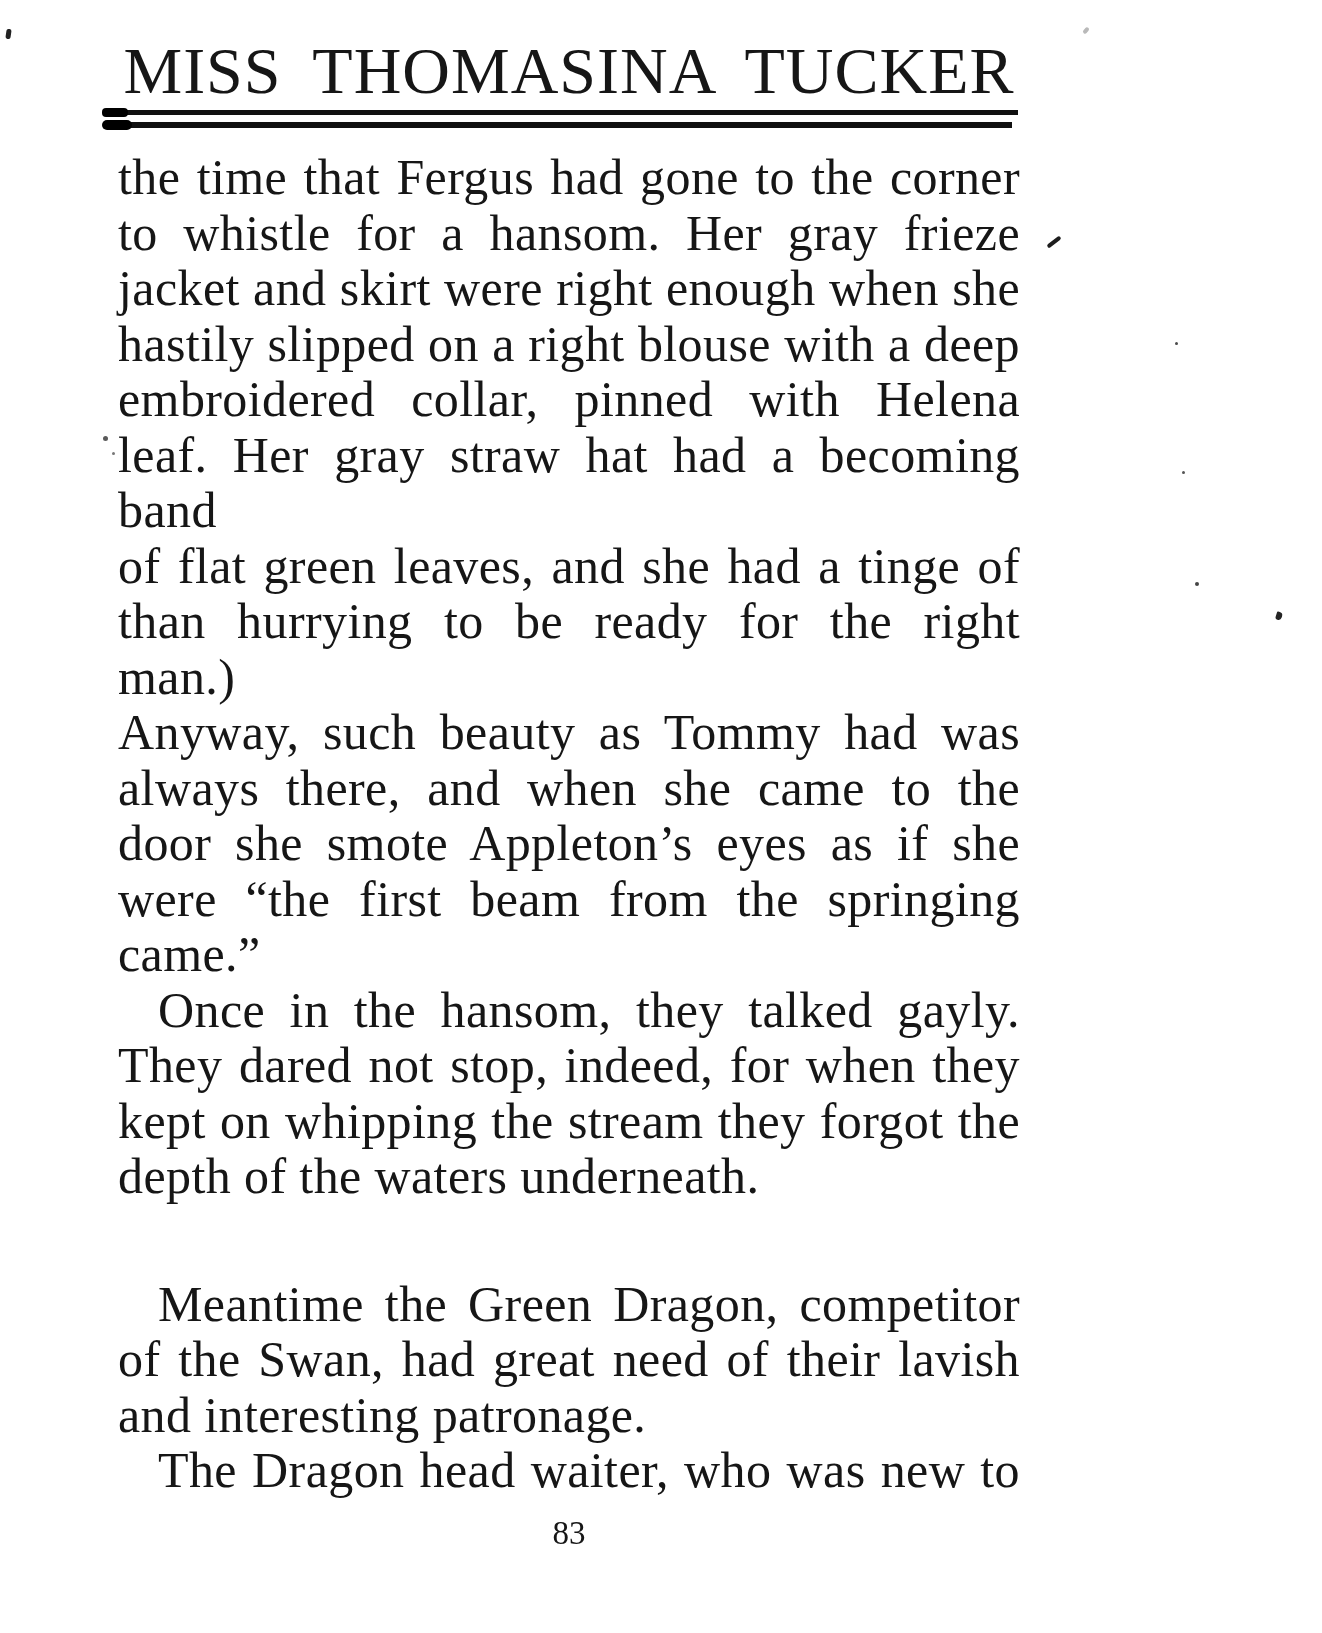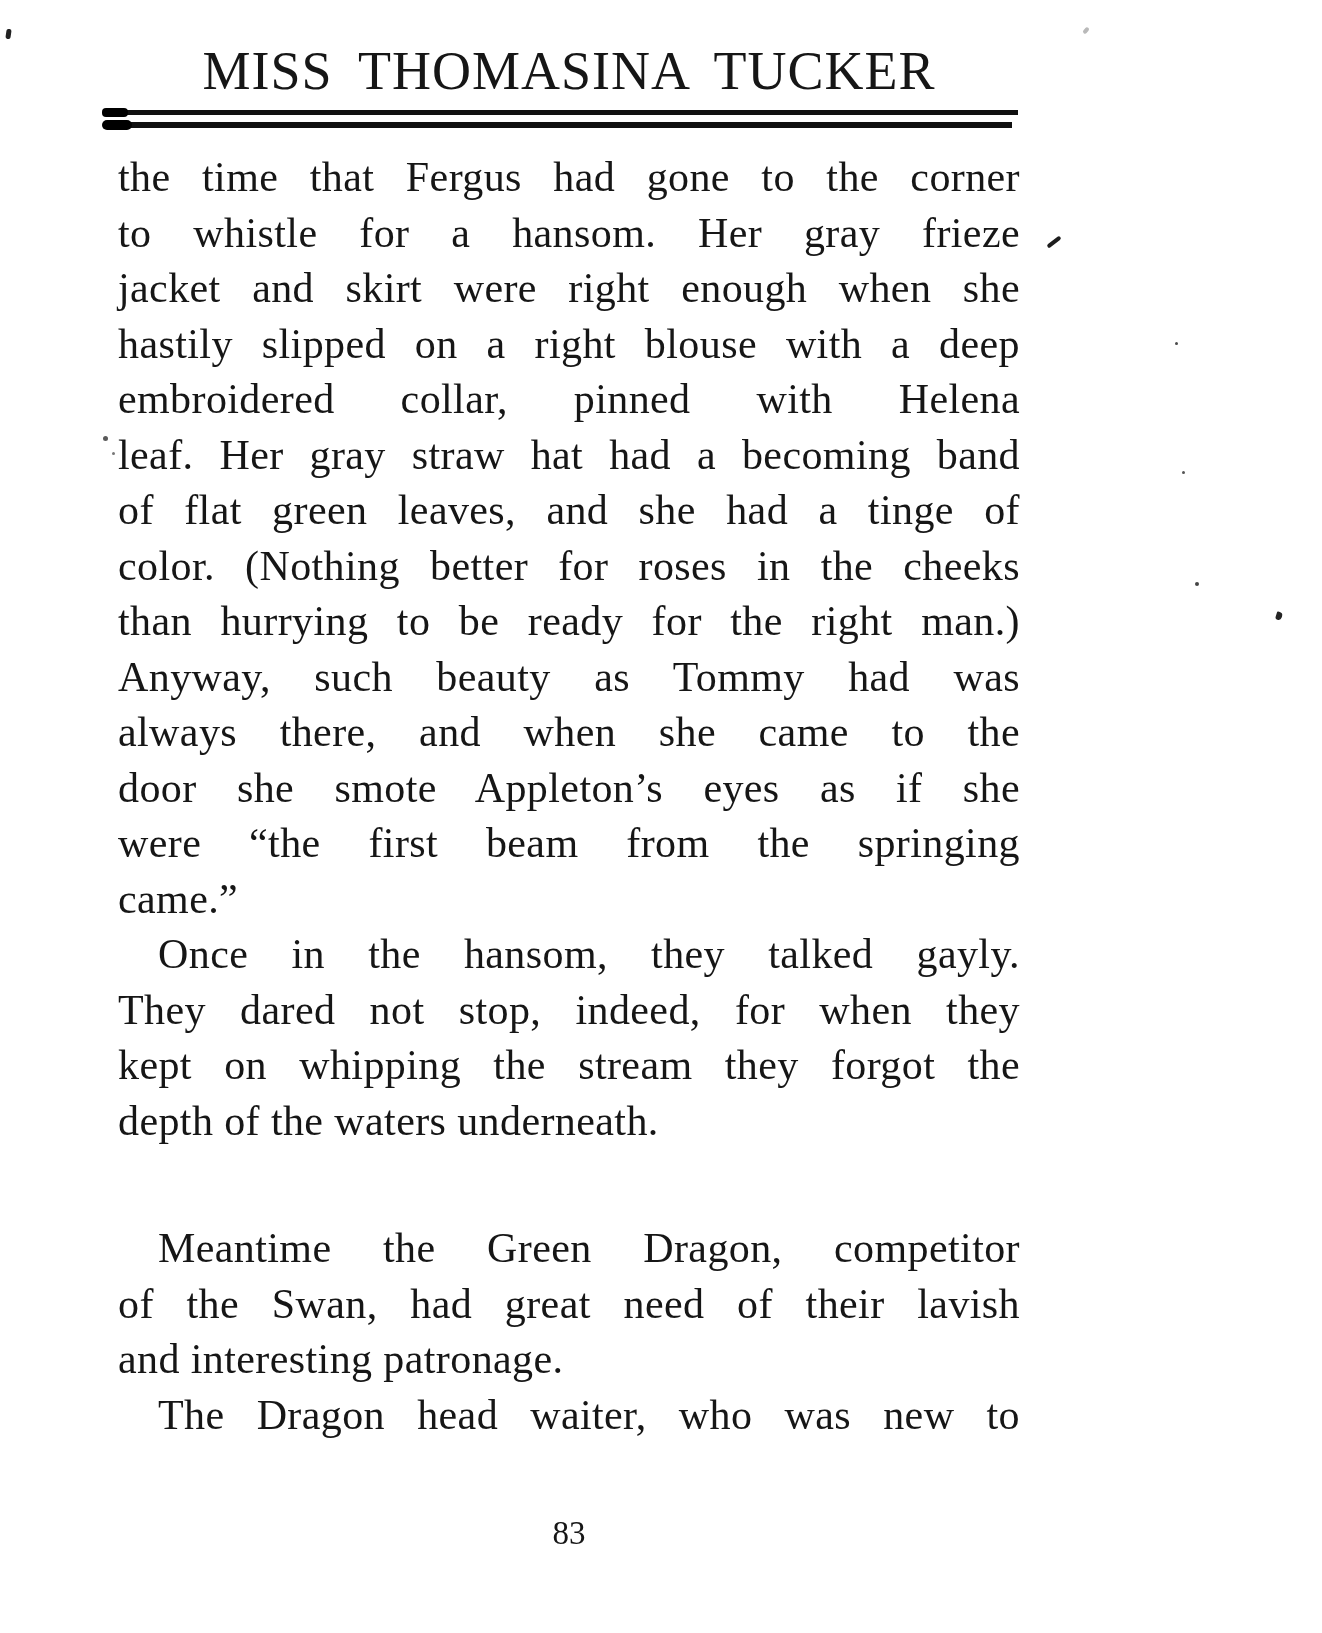--- a/index.html
+++ b/index.html
@@ -17,21 +17,21 @@
     font-family: "Liberation Serif", "DejaVu Serif", serif;
     overflow: hidden;
   }
   
   .running-head {
     position: absolute;
     left: 118px;
     top: 44px;
     width: 902px;
     text-align: center;
-    font-size: 54px;
+    font-size: 66px;
     line-height: 54px;
     letter-spacing: 1px;
     word-spacing: 0.22em;
     white-space: nowrap;
     font-weight: 400;
   }
   
   .head-rule {
     position: absolute;
     left: 104px;
@@ -54,21 +54,21 @@
   .head-rule .blob2 {
     position: absolute; left: -2px; top: 10px;
     width: 30px; height: 10px; background: #000; border-radius: 5px;
   }
   
   .text-block {
     position: absolute;
     left: 118px;
     top: 150px;
     width: 902px;
-    font-size: 42px;
+    font-size: 50px;
     line-height: 55.5px;
     letter-spacing: 0.4px;
   }
   .text-line {
     text-align: justify;
     text-align-last: justify;
     white-space: normal;
   }
   .text-line.end {
     text-align-last: left;
@@ -118,21 +118,20 @@
   <div class="text-block">
 
     <div>
       <div class="text-line">the time that Fergus had gone to the corner</div>
       <div class="text-line">to whistle for a hansom. Her gray frieze</div>
       <div class="text-line">jacket and skirt were right enough when she</div>
       <div class="text-line">hastily slipped on a right blouse with a deep</div>
       <div class="text-line">embroidered collar, pinned with Helena</div>
       <div class="text-line">leaf. Her gray straw hat had a becoming band</div>
       <div class="text-line">of flat green leaves, and she had a tinge of</div>
-      <div class="text-line">color. (Nothing better for roses in the cheeks</div>
       <div class="text-line">than hurrying to be ready for the right man.)</div>
       <div class="text-line">Anyway, such beauty as Tommy had was</div>
       <div class="text-line">always there, and when she came to the</div>
       <div class="text-line">door she smote Appleton’s eyes as if she</div>
       <div class="text-line">were “the first beam from the springing</div>
       <div class="text-line end">came.”</div>
     </div>
 
     <div>
       <div class="text-line indent">Once in the hansom, they talked gayly.</div>

